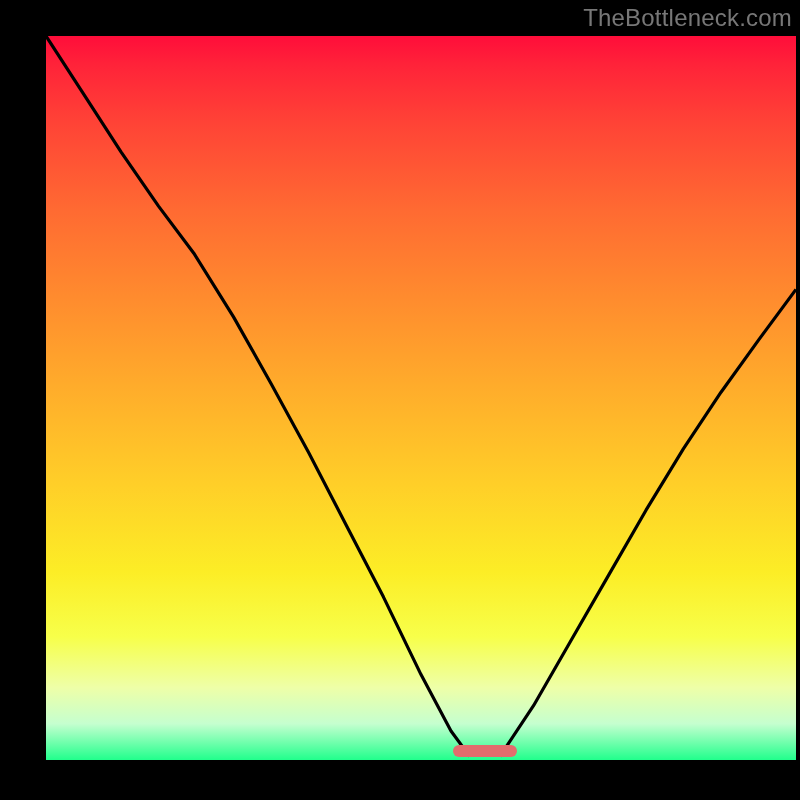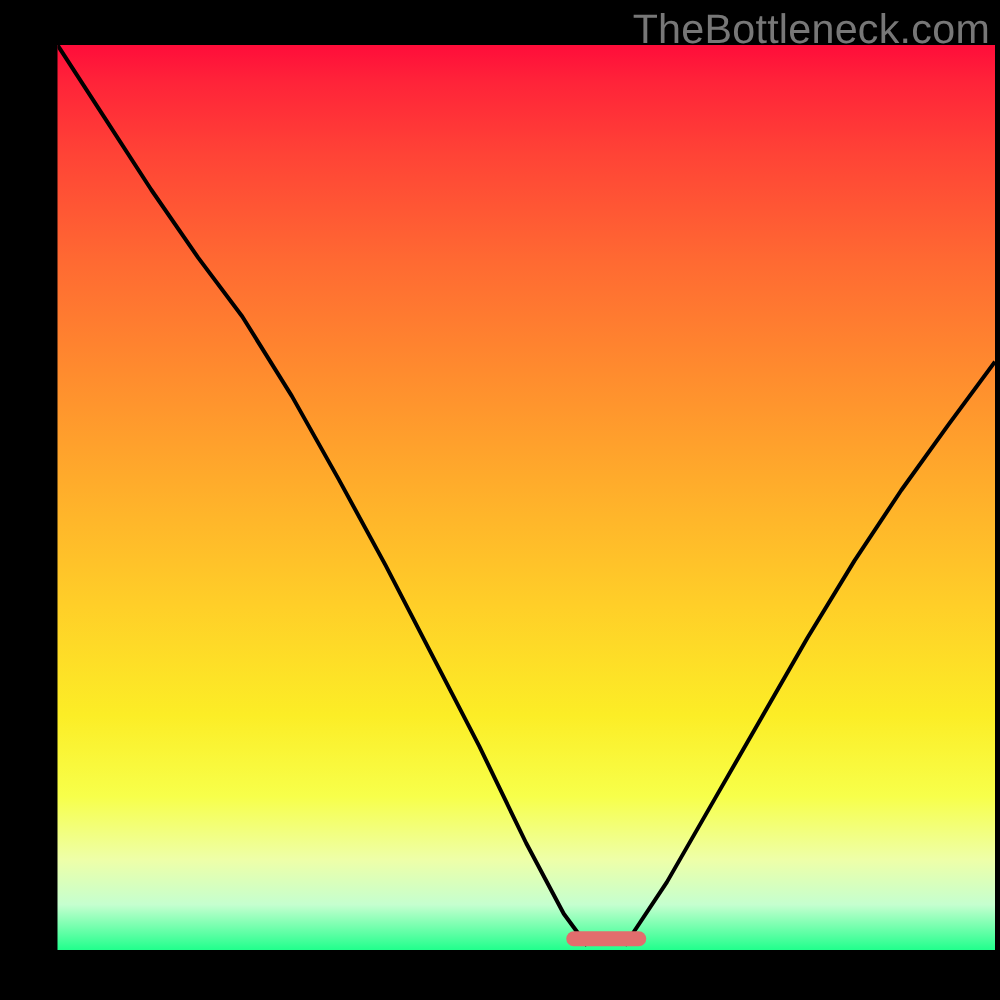--- a/index.html
+++ b/index.html
@@ -8,21 +8,21 @@
     position: relative;
     width: 800px;
     height: 800px;
     background: #000;
   }
   .watermark {
     position: absolute;
     top: 4px;
     right: 8px;
     font-family: Arial, Helvetica, sans-serif;
-    font-size: 33px;
+    font-size: 24px;
     color: #777;
     letter-spacing: 0.2px;
     user-select: none;
   }
   .plot {
     position: absolute;
     left: 46px;
     top: 36px;
     width: 750px;
     height: 724px;

